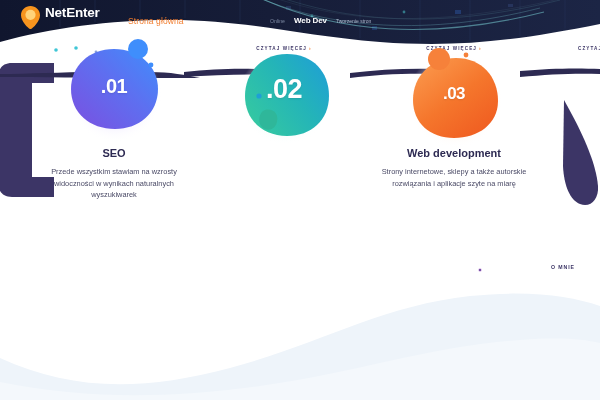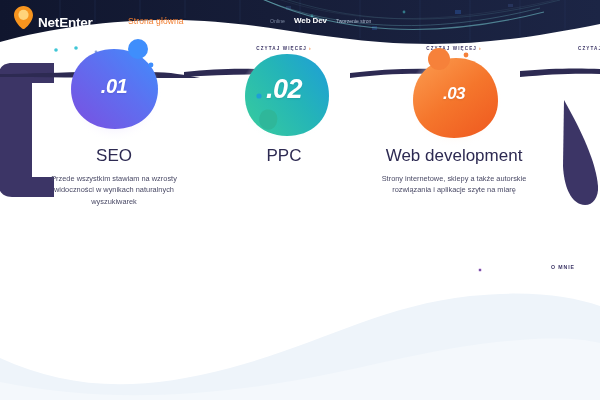--- a/index.html
+++ b/index.html
@@ -11,22 +11,22 @@
   }
   #stage{position:relative;width:600px;height:400px;overflow:hidden;background:#fff;}
 
   
   .bottom-wave{position:absolute;left:0;bottom:0;width:600px;height:160px;z-index:1;}
 
   
   .header-band{position:absolute;left:0;top:0;width:600px;height:58px;z-index:5;}
 
   .logo{
-    position:absolute;left:14px;top:6px;z-index:30;
-    display:flex;align-items:flex-end;gap:5px;
+    position:absolute;left:21px;top:6px;z-index:30;
+    display:flex;align-items:flex-start;gap:5px;
   }
   .logo-pin{width:19px;height:23px;position:relative;}
   .logo-text{
     color:#ffffff;font-weight:bold;font-size:13.5px;letter-spacing:-0.2px;
     white-space:nowrap;line-height:1;
   }
 
   .nav-home{
     position:absolute;left:115px;top:16px;z-index:30;
     color:#f07c2e;font-size:8.5px;letter-spacing:.1px;white-space:nowrap;margin-left:13px;
@@ -51,31 +51,31 @@
   .card-3{left:370px;}
   .card-4{left:540px;}
 
   .readmore{
     font-size:4.6px;font-weight:bold;letter-spacing:1.1px;
     color:#3c3566;white-space:nowrap;display:inline-block;
     text-transform:uppercase;
   }
   .readmore .chev{color:#f07c2e;margin-left:2px;font-size:5px;}
 
-  .bubble-wrap{position:relative;height:110px;width:168px;margin-top:1px;font-style:italic;}
+  .bubble-wrap{position:relative;height:110px;width:168px;margin-top:1px;}
   .bubble{position:absolute;left:50%;transform:translateX(-50%);}
 
   .num{
     position:absolute;left:0;right:0;text-align:center;
     color:#ffffff;font-weight:bold;letter-spacing:-0.5px;
     text-shadow:0 1px 2px rgba(0,0,0,.10);
   }
 
   .card-title{
-    font-size:17px;font-weight:normal;color:#2d2a52;margin:0 0 7px 0;line-height:1.1;
+    font-size:11px;font-weight:bold;color:#2d2a52;margin:0 0 7px 0;line-height:1.1;
   }
   .card-desc{
     font-size:7.4px;color:#4a4a66;line-height:1.55;margin:0 auto;width:152px;
   }
 
   
   .dot-marker{position:absolute;left:478px;top:268px;width:4px;height:4px;z-index:25;}
   .omnie{
     position:absolute;left:551px;top:264px;z-index:25;
     font-size:5.2px;letter-spacing:.9px;color:#3c3566;font-weight:bold;white-space:nowrap;
@@ -217,21 +217,20 @@
               <stop offset="100%" stop-color="#ffffff" stop-opacity="0"></stop>
             </radialGradient>
           </defs>
           <circle cx="56" cy="50" r="47" fill="url(#glow2)"></circle>
           <path d="M58,6 C84,6 100,24 100,48 C100,72 82,88 58,88 C34,88 16,72 16,48 C16,24 33,6 58,6 Z" fill="url(#g2)"></path>
           <circle cx="30" cy="48" r="2.6" fill="#1f9fd6"></circle>
           <path d="M36,62 C44,60 50,66 48,74 C46,82 38,84 33,79 C28,74 30,64 36,62 Z" fill="#2fb79a"></path>
         </svg>
         <div class="num" style="top:26px;font-size:27px;">.02</div>
       </div>
-      <div class="card-title">PPC</div>
     </div>
 
     <div class="card card-3">
       <div style="height:11px;text-align:center;">
         <span class="readmore">
           <span>CZYTAJ WIĘCEJ</span><span class="chev">›</span>
         </span>
       </div>
       <div class="bubble-wrap" style="height:99px;">
         <svg class="bubble" style="top:-4px;" width="112" height="108" viewBox="0 0 112 108">

